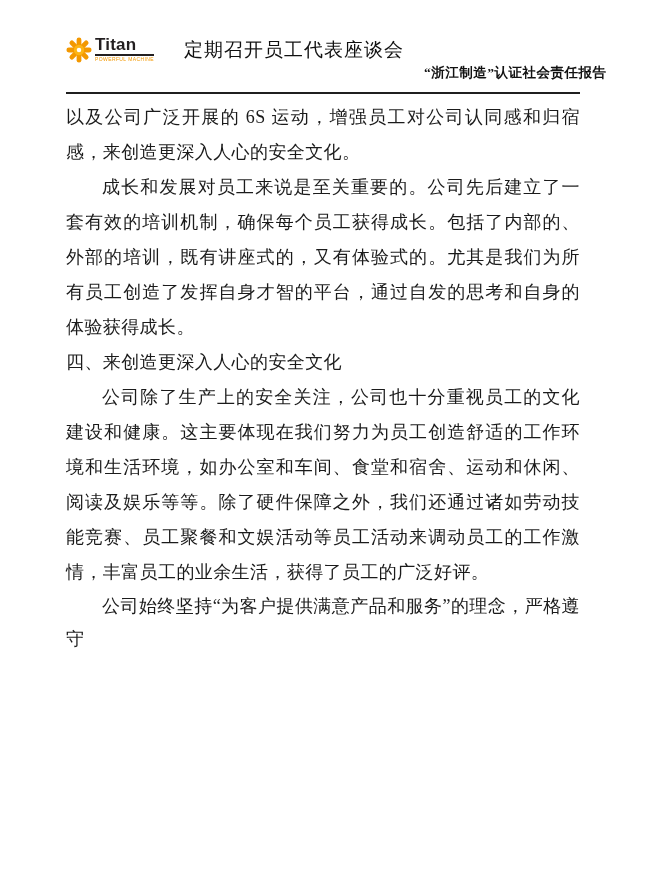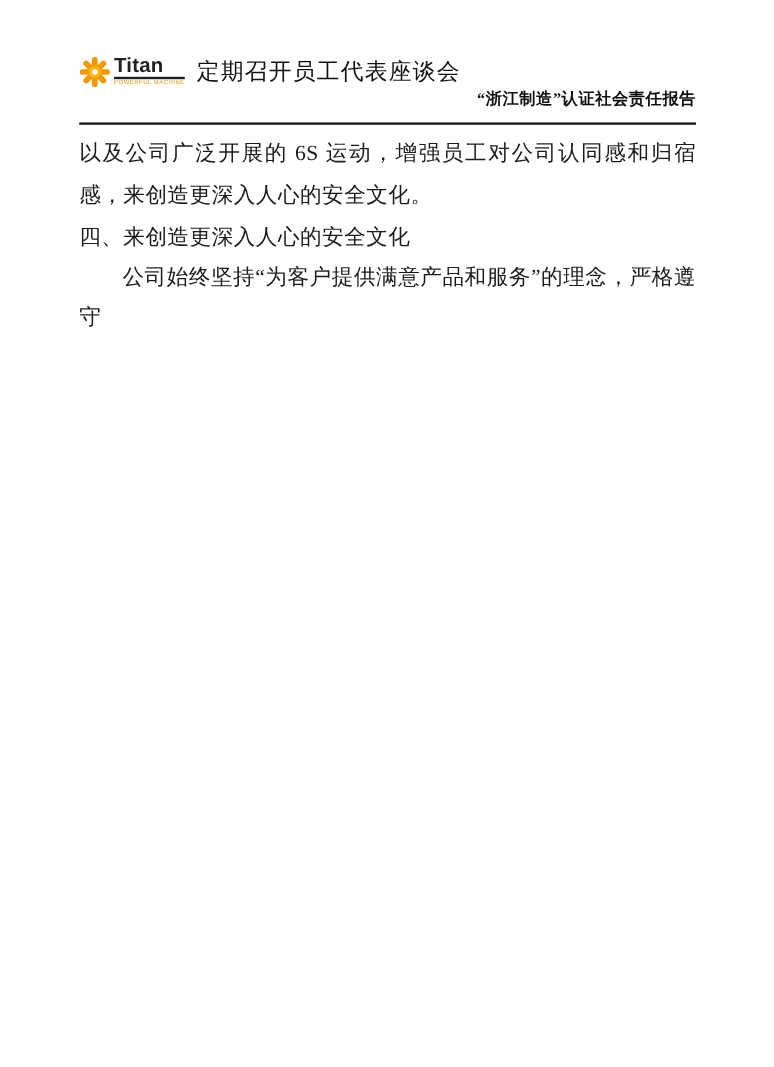--- a/index.html
+++ b/index.html
@@ -14,23 +14,24 @@
   .page {
     width: 645px;
     height: 889px;
     padding: 0 65px 0 66px;
     background: #ffffff;
   }
   
   .header {
     display: flex;
     align-items: center;
-    padding-top: 27px;
+    padding-top: 17px;
     padding-bottom: 10px;
     border-bottom: 2px solid #1f1f1f;
+    gap: 20px;
   }
   .logo {
     display: flex;
     align-items: center;
     flex: 0 0 auto;
   }
   .logo-icon { width: 26px; height: 26px; display: block; }
   .logo-textcol { margin-left: 3px; display: flex; flex-direction: column; }
   .logo-brand {
     font-family: "Liberation Sans", "DejaVu Sans", sans-serif;
@@ -104,17 +105,19 @@
         <span class="logo-brand">Titan</span>
         <span class="logo-tagline">POWERFUL MACHINE</span>
       </span>
     </div>
     <div class="company-name">定期召开员工代表座谈会</div>
     <div class="report-title">“浙江制造”认证社会责任报告</div>
   </div>
 
   <div class="content">
     <p class="para">以及公司广泛开展的 6S 运动，增强员工对公司认同感和归宿感，来创造更深入人心的安全文化。</p>
+    <p class="para indent">成长和发展对员工来说是至关重要的。公司先后建立了一套有效的培训机制，确保每个员工获得成长。包括了内部的、外部的培训，既有讲座式的，又有体验式的。尤其是我们为所有员工创造了发挥自身才智的平台，通过自发的思考和自身的体验获得成长。</p>
     <p class="heading">四、来创造更深入人心的安全文化</p>
+    <p class="para indent">公司除了生产上的安全关注，公司也十分重视员工的文化建设和健康。这主要体现在我们努力为员工创造舒适的工作环境和生活环境，如办公室和车间、食堂和宿舍、运动和休闲、阅读及娱乐等等。除了硬件保障之外，我们还通过诸如劳动技能竞赛、员工聚餐和文娱活动等员工活动来调动员工的工作激情，丰富员工的业余生活，获得了员工的广泛好评。</p>
     <p class="para indent sec-b">公司始终坚持“为客户提供满意产品和服务”的理念，严格遵守</p>
   </div>
 
 </div>
 
 </body></html>

